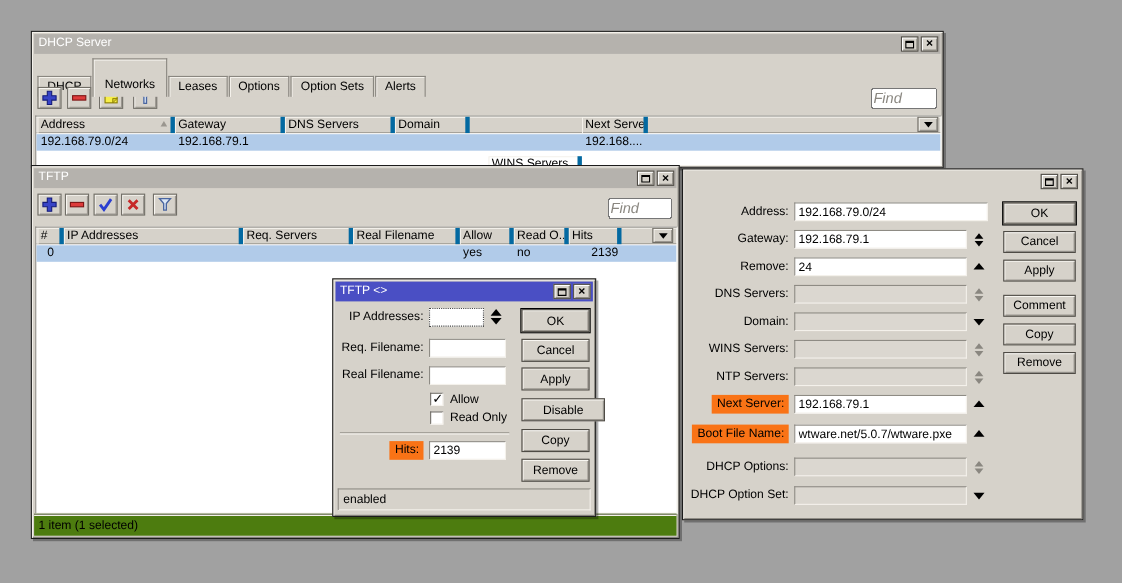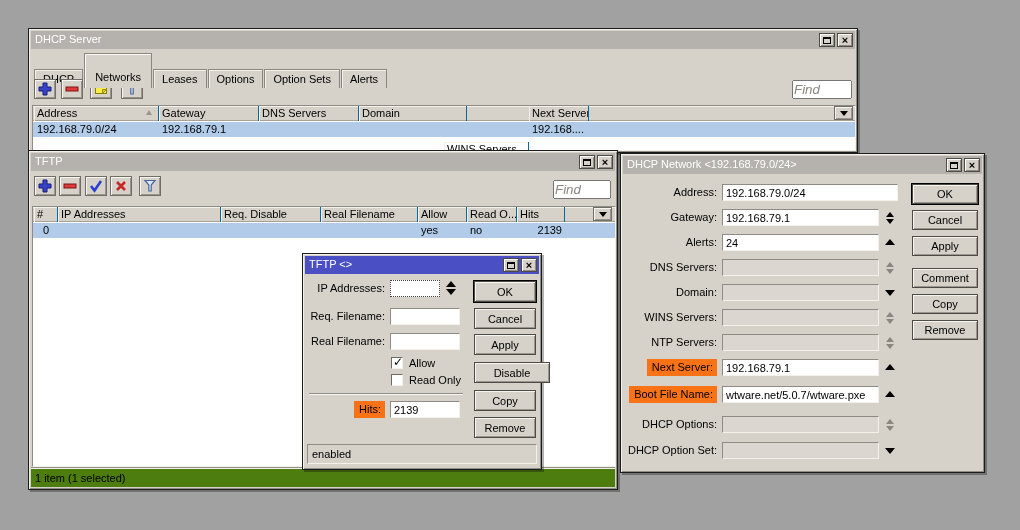--- a/index.html
+++ b/index.html
@@ -38,21 +38,21 @@
   .input, input.tfield { background:#fff; border:1px solid; border-color:#8e8b84 #f4f1eb #f4f1eb #8e8b84;
             font-family:"Liberation Sans","DejaVu Sans",sans-serif; font-size:11px; padding:1px 3px; height:17px; }
   input.tfield.dis { background:#dbd7d0; }
   input.find { position:absolute; width:60px; }
   input.find::placeholder { font-style:italic; color:#8a8780; }
 
   
   .list { position:absolute; background:#fff; border:1px solid; border-color:#8e8b84 #f4f1eb #f4f1eb #8e8b84; overflow:hidden; }
   .lheader { position:absolute; left:0; right:0; top:0; height:15px; background:#d6d2ca;
              border-bottom:1px solid #a6a29a; box-shadow: inset 0 1px 0 #f4f1eb; }
-  .hcell { position:absolute; top:0; height:15px; padding:1px 3px; border-right:1px solid #0369a1;
+  .hcell { position:absolute; top:0; height:15px; padding:1px 3px; border-right:4px solid #0369a1;
            box-shadow: inset 1px 1px 0 #f4f1eb; white-space:nowrap; overflow:hidden; }
   .ddbtn { position:absolute; top:0; width:19px; height:14px; background:#d6d2ca; border:1px solid #716e67;
            box-shadow: inset 1px 1px 0 #f8f6f1, inset -1px -1px 0 #9a968f;
            display:flex; align-items:center; justify-content:center; }
   .lrow { position:absolute; left:0; right:0; height:15px; }
   .lrow.selected { background:#b1cbe9; }
   .lcell { position:absolute; top:0; height:15px; padding:1px 3px; white-space:nowrap; overflow:hidden; }
   .sort-asc { position:absolute; top:4px; width:0; height:0;
               border-left:3px solid transparent; border-right:3px solid transparent; border-bottom:5px solid #9a968f; }
 
@@ -133,21 +133,21 @@
           <path d="M3 2.5 h10 l-3.8 4.5 v6 h-2.4 v-6 z" fill="#dbe7f6" stroke="#4a66a0" stroke-width="1.2"></path>
         </svg>
     </div>
     <input class="find" style="right: 5px; top: 51px;" placeholder="Find">
 
     <div class="list" style="left:3px; top:76px; width:824px; height:46px;">
       <div class="lheader">
         <div class="hcell" style="left:1px;  width:125px;"><span>Address</span><span class="sort-asc" style="left:112px;"></span></div>
         <div class="hcell" style="left:126px; width:100px;">Gateway</div>
         <div class="hcell" style="left:226px; width:100px;">DNS Servers</div>
-        <div class="hcell" style="left:326px; width:108px;">Domain</div>
+        <div class="hcell" style="left:326px; width:68px;">Domain</div>
         <div class="hcell" style="left:411px; width:85px;margin-top:36px;">WINS Servers</div>
         <div class="hcell" style="left:496px; width:60px;">Next Server</div>
         <div class="ddbtn" style="right:2px;">
             <span class="tri-down" style="border-left-width:4px;border-right-width:4px;border-top-width:5px;"></span>
           </div>
       </div>
       <div class="lrow selected" style="top:16px;">
         <div class="lcell" style="left:1px;  width:125px;">192.168.79.0/24</div>
         <div class="lcell" style="left:126px; width:100px;">192.168.79.1</div>
         <div class="lcell" style="left:496px; width:60px;">192.168....</div>
@@ -192,21 +192,21 @@
       <svg width="16" height="16" viewBox="0 0 16 16">
           <path d="M3 2.5 h10 l-3.8 4.5 v6 h-2.4 v-6 z" fill="#dbe7f6" stroke="#4a66a0" stroke-width="1.2"></path>
         </svg>
     </div>
     <input class="find" style="right: 6px; top: 29px; width: 58px;" placeholder="Find">
 
     <div class="list" style="left:3px; top:55px; width:584px; height:261px;">
       <div class="lheader">
         <div class="hcell" style="left:1px;  width:24px;">#</div>
         <div class="hcell" style="left:25px; width:163px;">IP Addresses</div>
-        <div class="hcell" style="left:188px; width:100px;">Req. Disable</div>
+        <div class="hcell" style="left:188px; width:100px;">Req. Servers</div>
         <div class="hcell" style="left:288px; width:97px;">Real Filename</div>
         <div class="hcell" style="left:385px; width:49px;">Allow</div>
         <div class="hcell" style="left:434px; width:50px;text-align:center;">Read O...</div>
         <div class="hcell" style="left:484px; width:48px;">Hits</div>
         <div class="ddbtn" style="right:3px;">
             <span class="tri-down" style="border-left-width:4px;border-right-width:4px;border-top-width:5px;"></span>
           </div>
       </div>
       <div class="lrow selected" style="top:16px;">
         <div class="lcell" style="left:1px; width:24px; text-align:center;">0</div>
@@ -215,43 +215,40 @@
         <div class="lcell" style="left:484px; width:48px; text-align:right;">2139</div>
       </div>
     </div>
 
     <div class="statusbar">
       <span>1 item (1 selected)</span>
     </div>
   </div>
 
   <div class="window" style="left:620px; top:153px; width:365px; height:320px; z-index:3;">
-    <div class="titlebar inactive">
-      <span>DHCP Network &lt;192.168.79.0/24&gt;</span>
-    </div>
     <div class="win-btns">
       <div class="win-btn">
           <span class="glyph-max"></span>
         </div>
       <div class="win-btn">
           <span class="glyph-close"></span>
         </div>
     </div>
 
     <div class="nlabel" style="top:30px;"><span>Address:</span></div>
     <input class="tfield" style="position: absolute; left: 101px; top: 30px; width: 176px;" value="192.168.79.0/24">
 
     <div class="nlabel" style="top:55px;"><span>Gateway:</span></div>
     <input class="tfield" style="position: absolute; left: 101px; top: 55px; width: 157px;" value="192.168.79.1">
     <div class="spin" style="left:261px; top:58px;">
         <span class="tri-up"></span>
         <span class="tri-down"></span>
       </div>
 
-    <div class="nlabel" style="top:80px;"><span>Alerts:</span></div>
+    <div class="nlabel" style="top:80px;"><span>Remove:</span></div>
     <input class="tfield" style="position: absolute; left: 101px; top: 80px; width: 157px;" value="24">
     <div class="arr-single" style="left:261px; top:85px;">
         <span class="tri-up"></span>
       </div>
 
     <div class="nlabel" style="top:105px;"><span>DNS Servers:</span></div>
     <input class="tfield dis" style="position: absolute; left: 101px; top: 105px; width: 157px;" value="">
     <div class="spin gray" style="left:261px; top:108px;">
         <span class="tri-up"></span>
         <span class="tri-down"></span>

